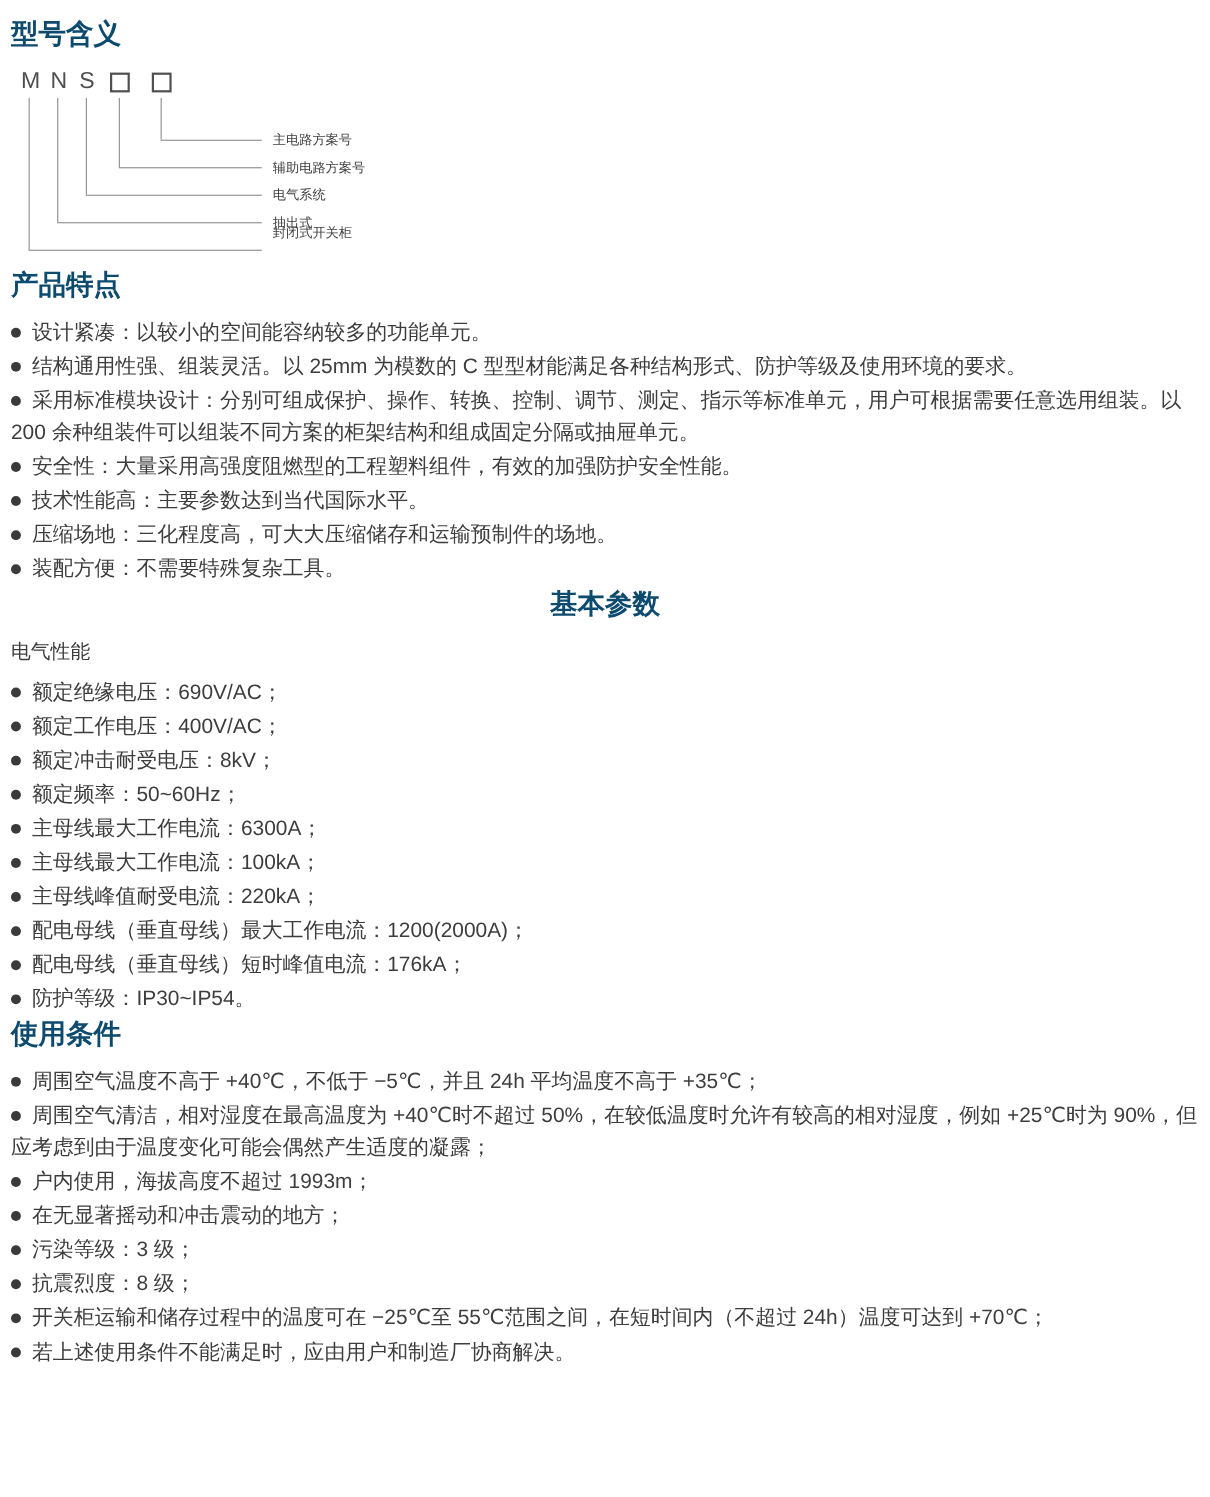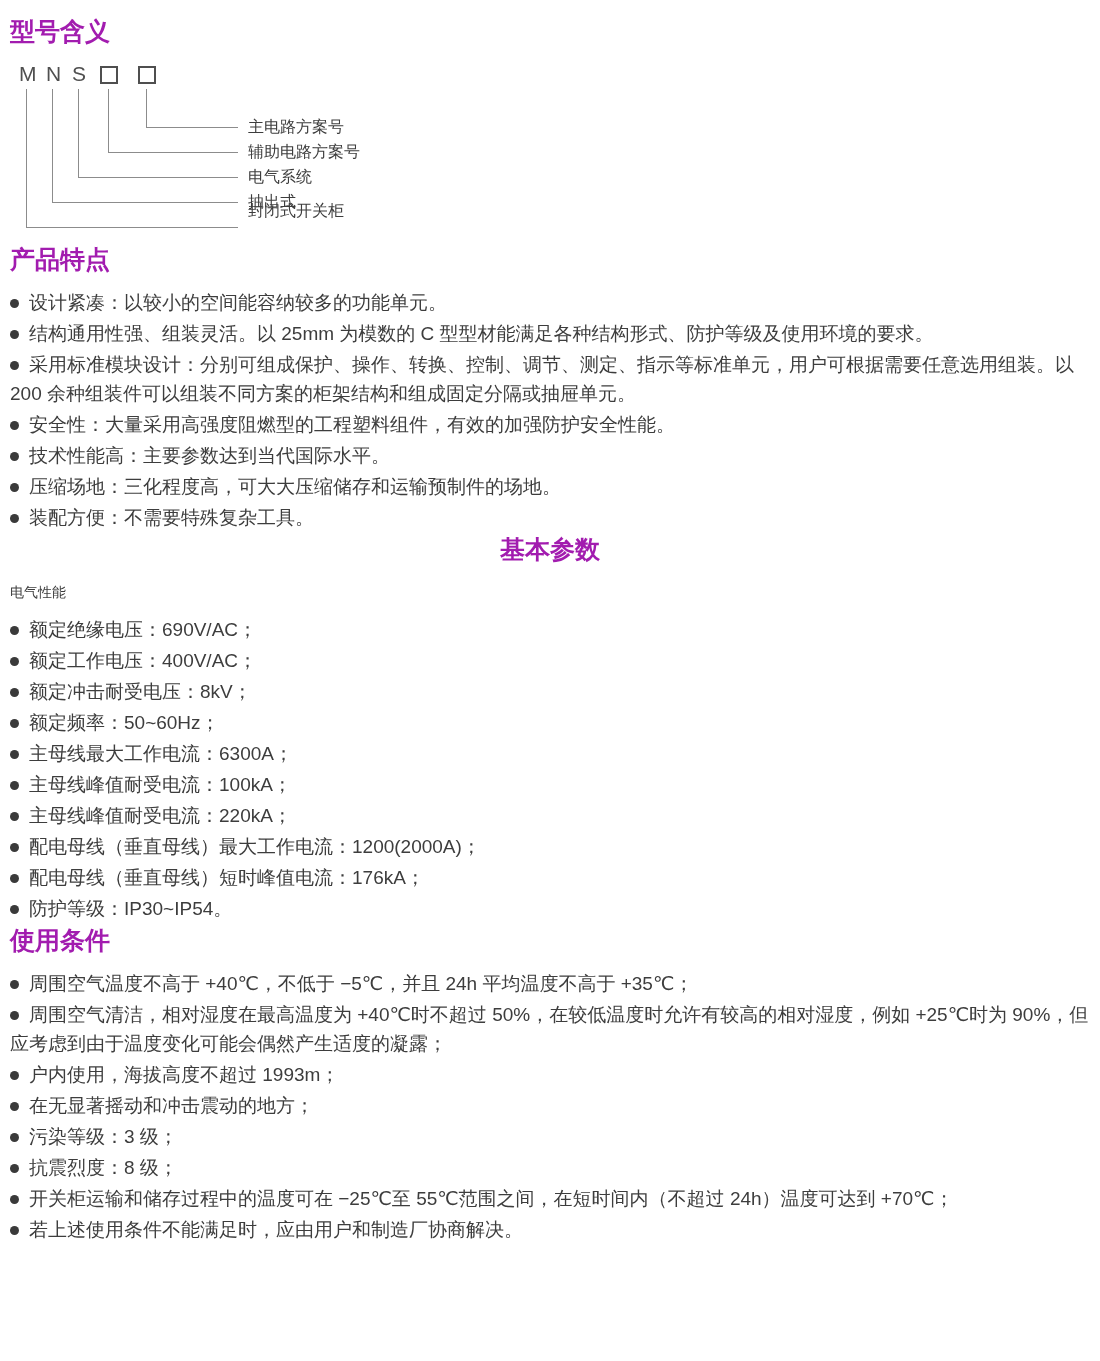--- a/index.html
+++ b/index.html
@@ -10,21 +10,21 @@
     color: #3d3d3d;
     -webkit-font-smoothing: antialiased;
   }
   .page { padding: 16px 10px 20px 10px; position: relative; }
 
   h2.sec-title {
     margin: 0;
     font-size: 25px;
     line-height: 30px;
     font-weight: bold;
-    color: #a21caf;
+    color: #0c4a6e;
   }
 
   
   .diagram {
     position: relative;
     height: 182px;
     margin-top: 16px;
   }
   .code-char {
     position: absolute;
@@ -49,21 +49,21 @@
     top: 27px;
   }
   .hline {
     position: absolute;
     height: 1px;
     background: #8c8c8c;
   }
   .diagram-label {
     position: absolute;
     left: 238px;
-    font-size: 16px;
+    font-size: 12px;
     line-height: 22px;
     color: #3d3d3d;
     white-space: nowrap;
   }
 
   
   .section { margin: 0; }
   .features-title { margin-top: 46px; }
   .params-title  { margin-top: 52px; text-align: center; }
   .conditions-title { margin-top: 50px; }
@@ -81,21 +81,21 @@
     display: inline-block;
     width: 9px;
     height: 9px;
     border-radius: 50%;
     background: #3a3a3a;
     margin-right: 10px;
     vertical-align: 1px;
   }
   .subtitle {
     margin-top: 14px;
-    font-size: 14px;
+    font-size: 18px;
     line-height: 29px;
     color: #3d3d3d;
   }
 </style>
 </head>
 <body>
 
 <div class="page">
 
   <section class="section">
@@ -145,21 +145,21 @@
 
   <section class="section">
     <h2 class="sec-title params-title">基本参数</h2>
     <div class="subtitle">电气性能</div>
     <ul class="bullets params">
       <li><span class="dot"></span><span>额定绝缘电压：690V/AC；</span></li>
       <li><span class="dot"></span><span>额定工作电压：400V/AC；</span></li>
       <li><span class="dot"></span><span>额定冲击耐受电压：8kV；</span></li>
       <li><span class="dot"></span><span>额定频率：50~60Hz；</span></li>
       <li><span class="dot"></span><span>主母线最大工作电流：6300A；</span></li>
-      <li><span class="dot"></span><span>主母线峰值耐受电流：100kA；</span></li>
+      <li><span class="dot"></span><span>主母线最大工作电流：100kA；</span></li>
       <li><span class="dot"></span><span>主母线峰值耐受电流：220kA；</span></li>
       <li><span class="dot"></span><span>配电母线（垂直母线）最大工作电流：1200(2000A)；</span></li>
       <li><span class="dot"></span><span>配电母线（垂直母线）短时峰值电流：176kA；</span></li>
       <li><span class="dot"></span><span>防护等级：IP30~IP54。</span></li>
     </ul>
   </section>
 
   <section class="section">
     <h2 class="sec-title conditions-title">使用条件</h2>
     <ul class="bullets">

